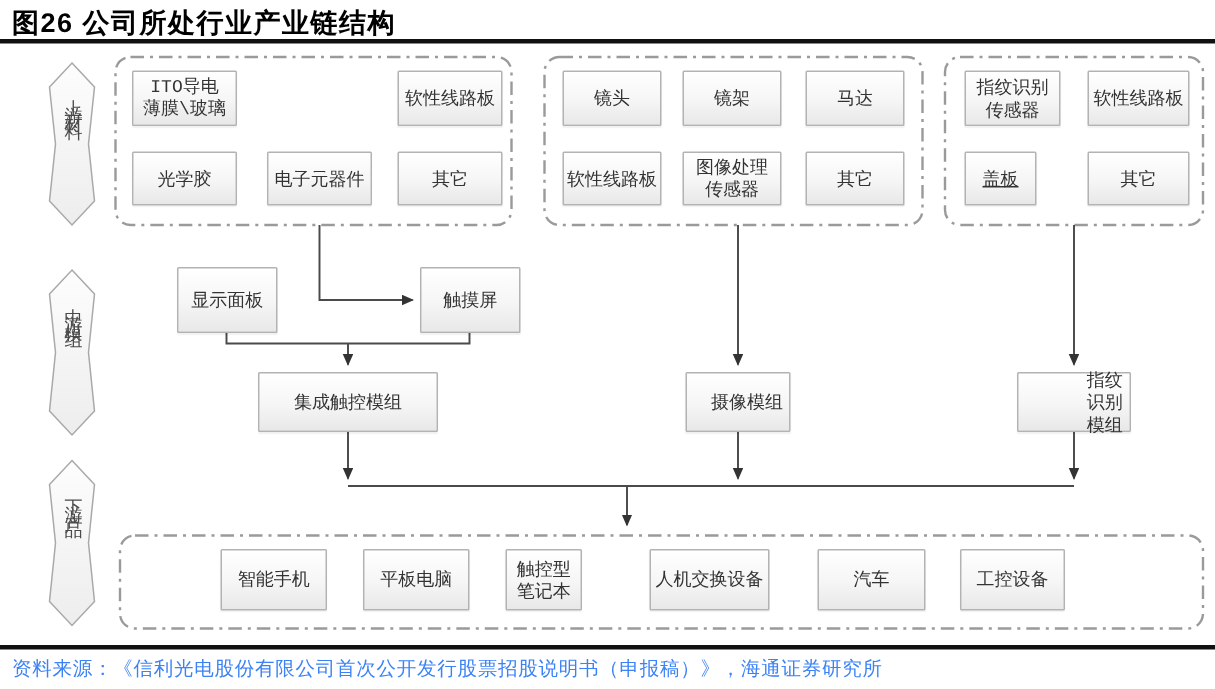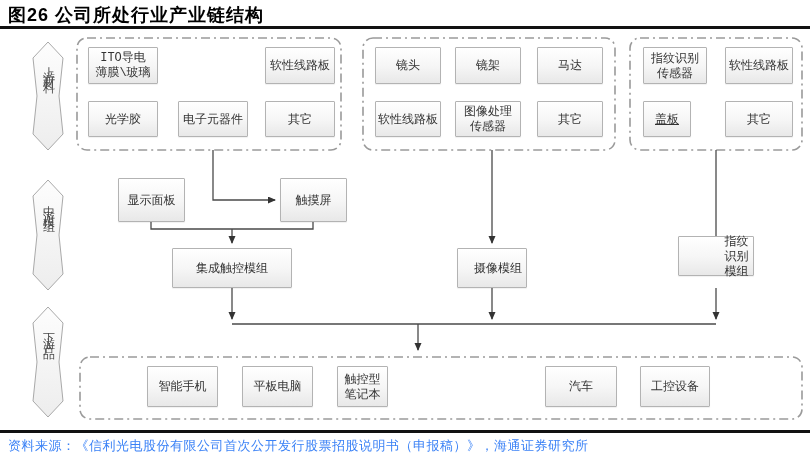--- a/index.html
+++ b/index.html
@@ -83,24 +83,25 @@
 传感器</div>
   <div class="node" style="left:725px;top:47px;width:68px;height:37px;">软性线路板</div>
   <div class="node" style="left:643px;top:101px;width:48px;height:36px;text-decoration:underline;">盖板</div>
   <div class="node" style="left:725px;top:101px;width:68px;height:36px;">其它</div>
 
   <div class="node" style="left:118px;top:178px;width:67px;height:44px;">显示面板</div>
   <div class="node" style="left:280px;top:178px;width:67px;height:44px;">触摸屏</div>
 
   <div class="node" style="left:172px;top:248px;width:120px;height:40px;">集成触控模组</div>
   <div class="node" style="left:457px;top:248px;width:70px;height:40px;padding-left:12px;">摄像模组</div>
-  <div class="node" style="left:678px;top:236px;width:76px;height:40px;padding-left:41px;">指纹识别模组</div>
+  <div class="node" style="left:678px;top:248px;width:76px;height:40px;padding-left:41px;">指纹识别模组</div>
 
   <div class="node" style="left:147px;top:366px;width:71px;height:41px;">智能手机</div>
   <div class="node" style="left:242px;top:366px;width:71px;height:41px;">平板电脑</div>
   <div class="node" style="left:337px;top:366px;width:51px;height:41px;">触控型
 笔记本</div>
+  <div class="node" style="left:433px;top:366px;width:80px;height:41px;">人机交换设备</div>
   <div class="node" style="left:545px;top:366px;width:72px;height:41px;">汽车</div>
   <div class="node" style="left:640px;top:366px;width:70px;height:41px;">工控设备</div>
 
   <div class="rule rule-bottom"></div>
   <div class="source-note">资料来源：《信利光电股份有限公司首次公开发行股票招股说明书（申报稿）》，海通证券研究所</div>
 </div>
 
 </body></html>

